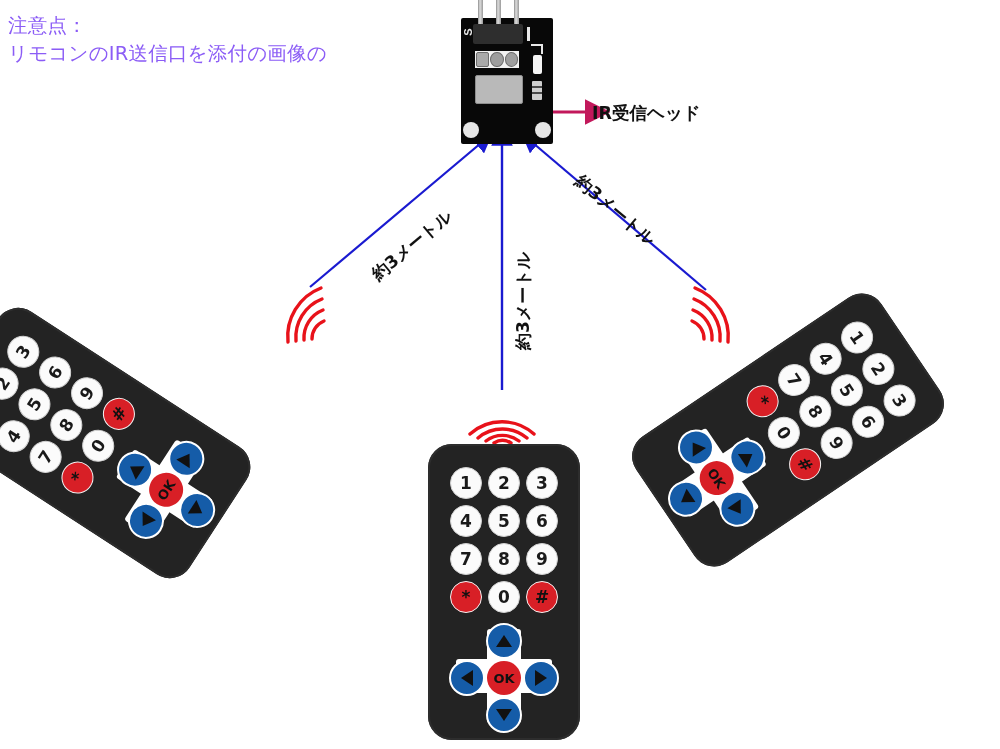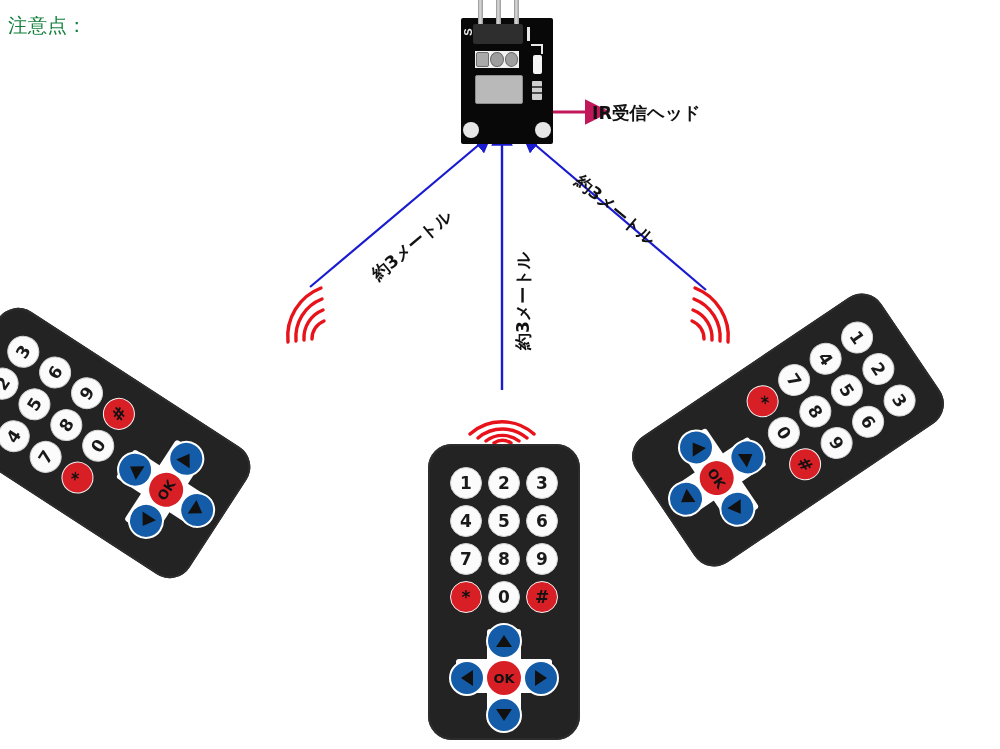--- a/index.html
+++ b/index.html
@@ -17,21 +17,21 @@
     height: 749px;
     background: #ffffff;
     overflow: hidden;
   }
 
   
   #notice {
     position: absolute;
     left: 8px;
     top: 12px;
-    color: #15803d;
+    color: #8b5cf6;
     font-size: 19.5px;
     line-height: 1.42;
     letter-spacing: 0.2px;
     white-space: nowrap;
     font-family: "DejaVu Sans", "Liberation Sans", sans-serif;
     font-weight: 500;
   }
   #notice div { display: block; }
 
   
@@ -287,20 +287,21 @@
   #remote-center { left: 428px; top: 444px; transform: rotate(0deg); }
   #remote-right  { left: 712px; top: 282px; transform: rotate(56deg); }
 </style>
 </head>
 <body>
 
 <div id="stage">
 
   <div id="notice">
     <div>注意点：</div>
+    <div>リモコンのIR送信口を添付の画像の</div>
   </div>
 
   <svg id="overlay" viewBox="0 0 1000 749">
     <defs>
       <marker id="bluehead" markerWidth="9" markerHeight="9" refX="2" refY="4.5" orient="auto">
         <path d="M0,0 L9,4.5 L0,9 Z" fill="#1a1ad0"></path>
       </marker>
       <marker id="pinkhead" markerWidth="8" markerHeight="8" refX="1" refY="4" orient="auto">
         <path d="M0,0 L8,4 L0,8 Z" fill="#c2185b"></path>
       </marker>

